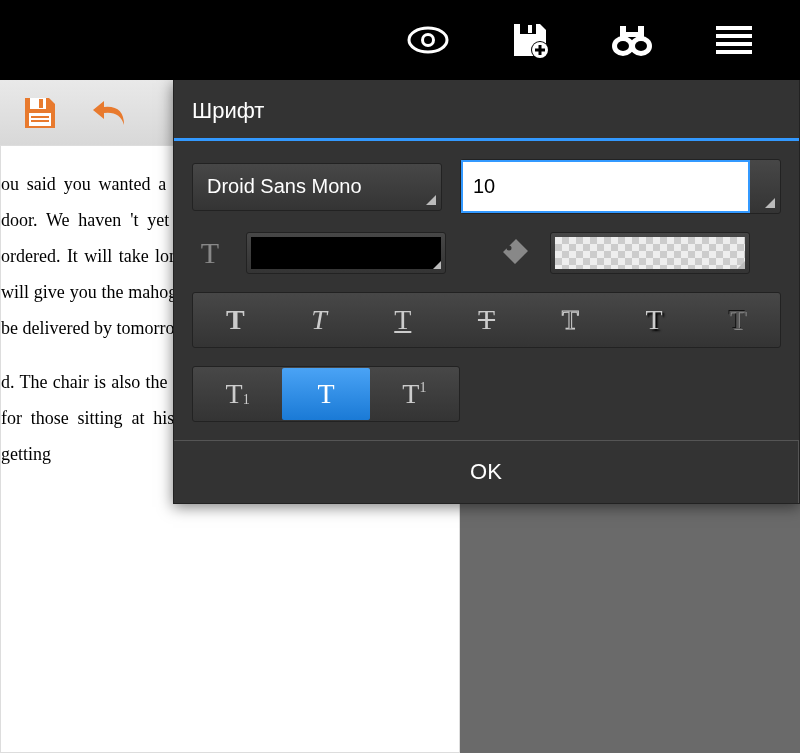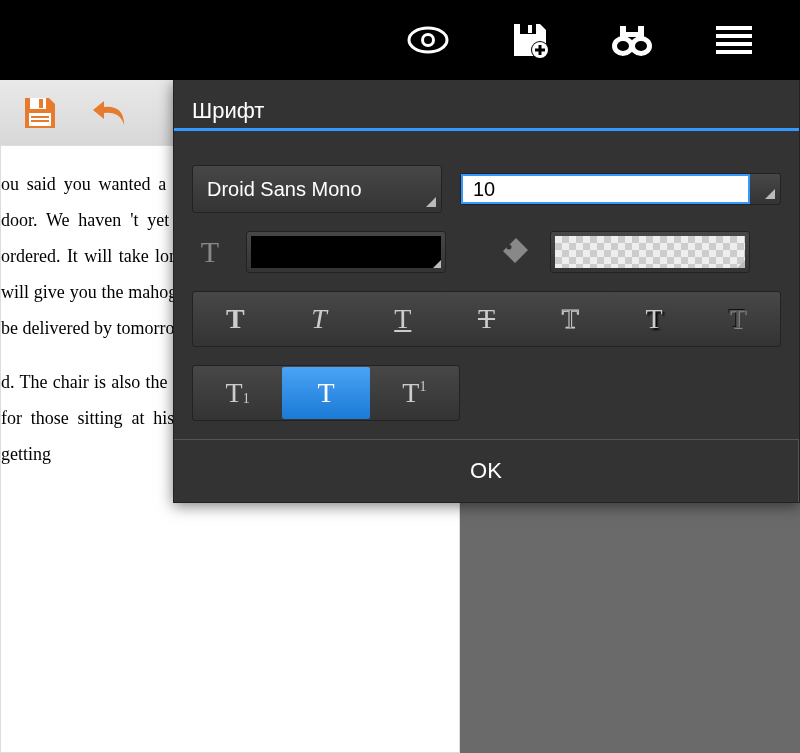--- a/index.html
+++ b/index.html
@@ -14,31 +14,31 @@
 .tb2-btn { width: 50px; height: 40px; display: flex; align-items: center; justify-content: center; margin-right: 20px; }
 
 
 .docarea { display: flex; height: 608px; }
 .docpage { width: 460px; background: #fff; border: 1px solid #ddd; padding: 20px 10px 20px 0; font-family: 'Times New Roman', serif; font-size: 18px; line-height: 2; color: #000; text-align: justify; }
 .docpage p { margin-bottom: 18px; }
 .grayarea { flex: 1; background: #6a6a6a; }
 
 
 .dialog { position: absolute; top: 80px; left: 173px; width: 627px; background: #333; box-shadow: 0 3px 14px rgba(0,0,0,.5); border: 1px solid #222; border-top: none; }
-.dialog-title { color: #fff; font-size: 22px; padding: 18px 18px 4px; border-bottom: 3px solid #3399ff; }
+.dialog-title { color: #fff; font-size: 22px; padding: 18px 18px 14px; border-bottom: 3px solid #3399ff; }
 .dialog-body { padding: 18px; }
 
-.row { display: flex; gap: 18px; margin-bottom: 18px; align-items: center; margin-top: 16px; }
+.row { display: flex; gap: 18px; margin-bottom: 18px; align-items: center; }
 
 
 .dropdown { flex: 1; height: 48px; background: linear-gradient(#474747,#343434); border: 1px solid #222; border-radius: 3px; display: flex; align-items: center; padding: 0 14px; color: #fff; font-size: 20px; position: relative; }
 .dropdown .tri { position: absolute; right: 5px; bottom: 5px; width: 0; height: 0; border-left: 10px solid transparent; border-bottom: 10px solid #bbb; }
 
 
-.sizeinput { flex: 1; height: 32px; display: flex; background: linear-gradient(#474747,#343434); border-radius: 3px; border: 1px solid #222; }
+.sizeinput { flex: 1; height: 55px; display: flex; background: linear-gradient(#474747,#343434); border-radius: 3px; border: 1px solid #222; }
 .sizeinput input { flex: 1; background: #fff; border: 2px solid #3399ff; color: #000; font-size: 20px; padding: 0 10px; outline: none; }
 .sizeinput .tri-holder { width: 30px; position: relative; }
 .sizeinput .tri { position: absolute; right: 5px; bottom: 5px; width: 0; height: 0; border-left: 10px solid transparent; border-bottom: 10px solid #bbb; }
 
 
 .colorlbl { width: 36px; height: 36px; display: flex; align-items: center; justify-content: center; color: #888; font-family: 'Times New Roman', serif; font-size: 30px; }
 .colorbox { width: 200px; height: 42px; background: linear-gradient(#474747,#343434); border: 1px solid #222; border-radius: 3px; padding: 4px; position: relative; }
 .swatch { width: 100%; height: 100%; }
 .swatch.black { background: #000; }
 .swatch.checker { background: repeating-conic-gradient(#ccc 0 25%, #eee 0 50%) 0 0/14px 14px; }

